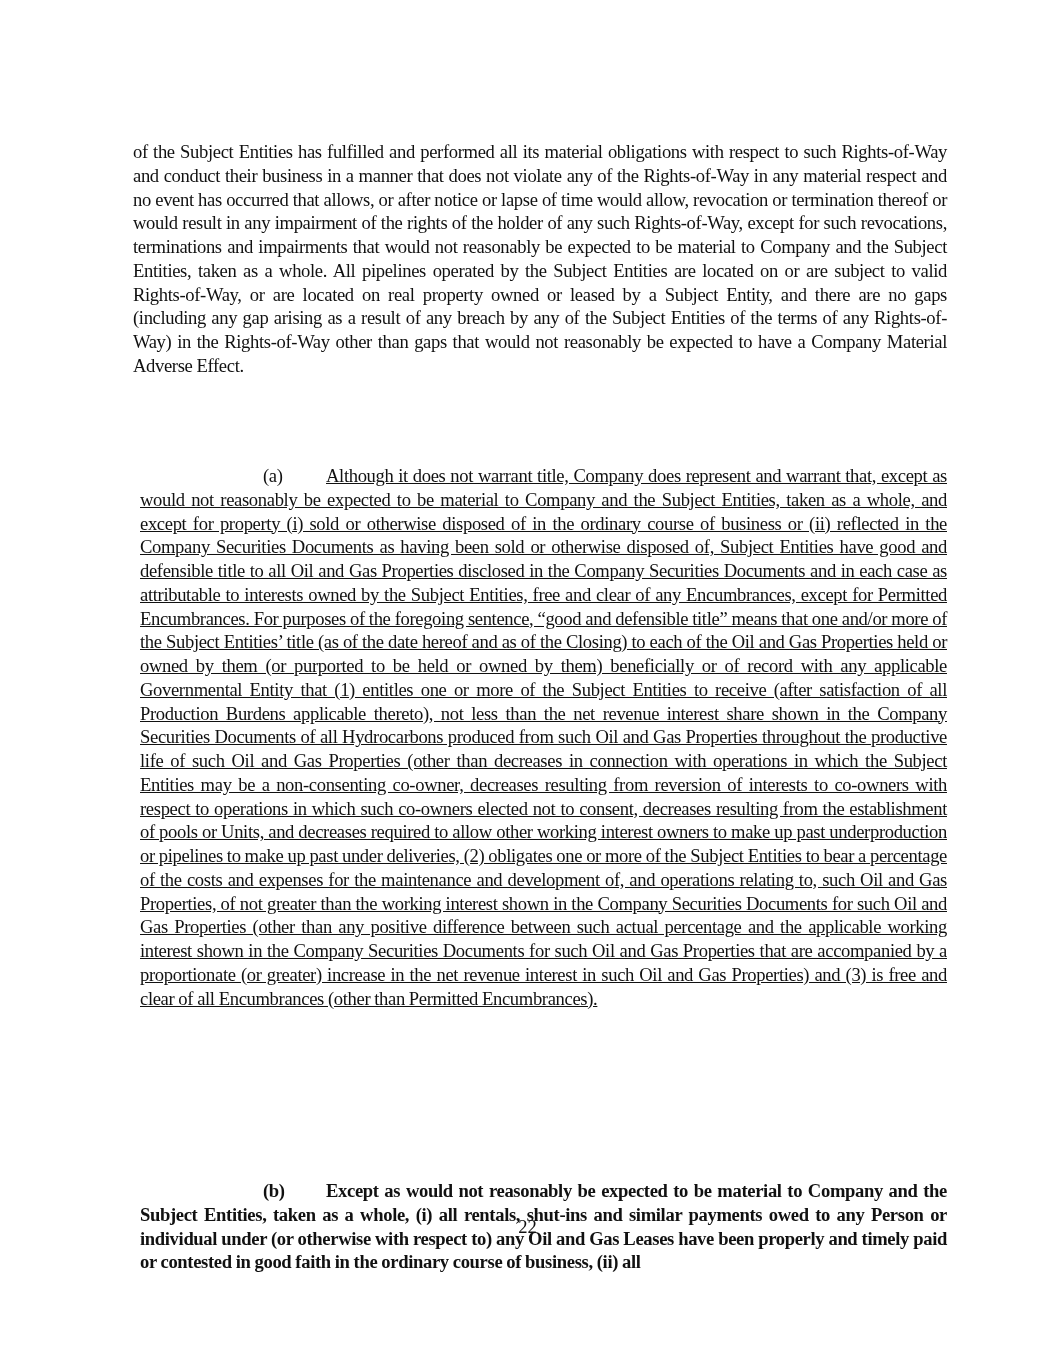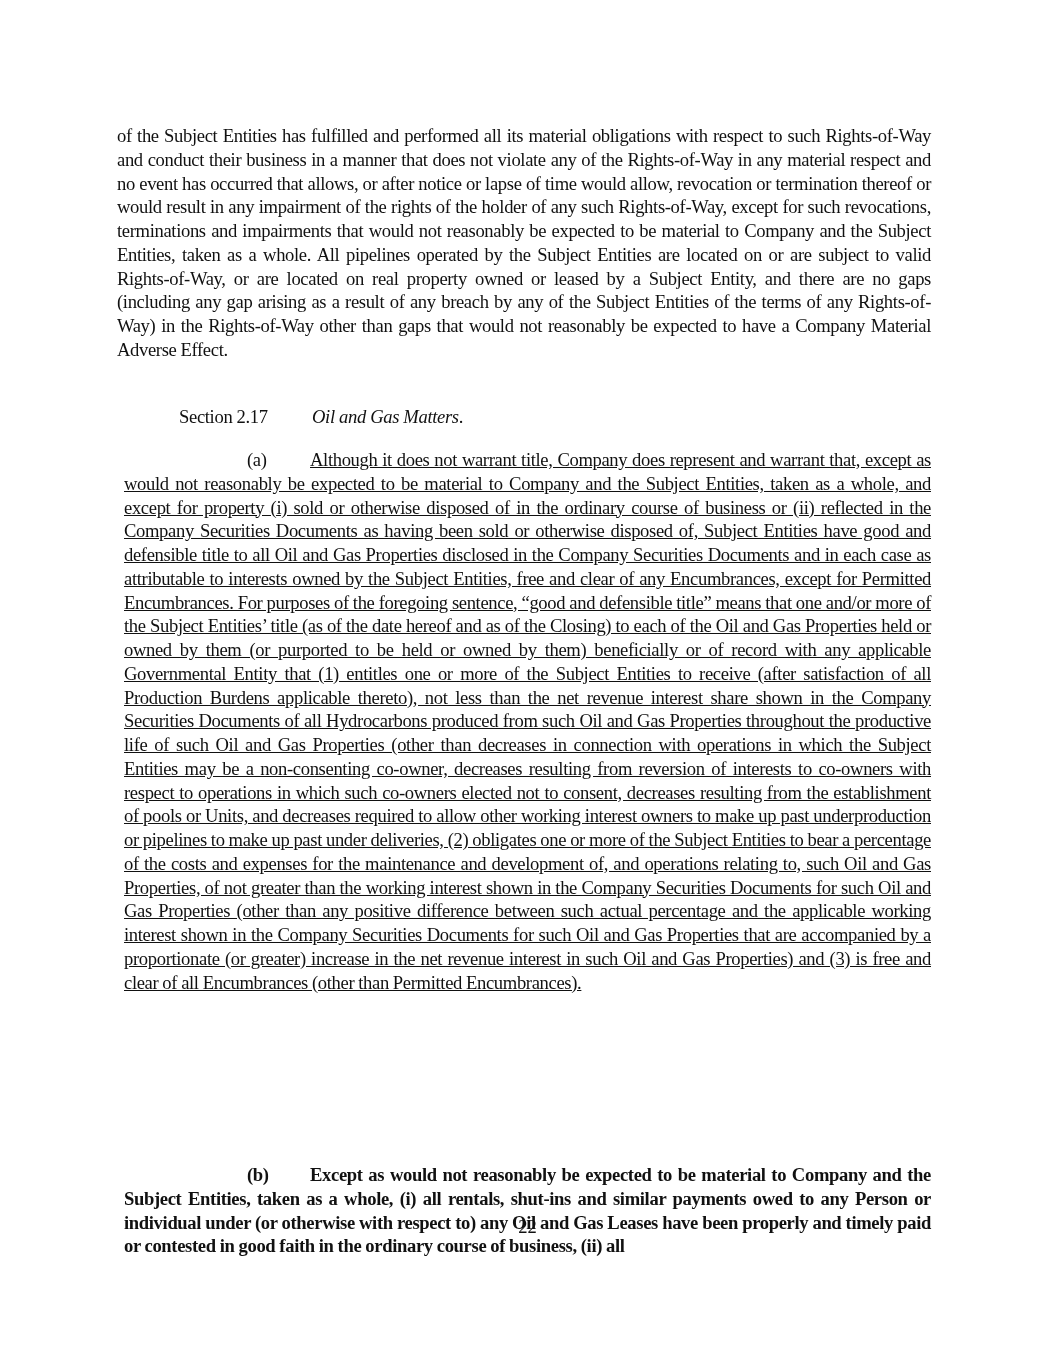--- a/index.html
+++ b/index.html
@@ -17,21 +17,21 @@
     }
     .page {
       position: absolute;
       left: 0;
       top: 0;
       width: 1055px;
       height: 1365px;
     }
     .para {
       position: absolute;
-      margin: 0;
+      margin: 16px;
       font-size: 18.6px;
       line-height: 23.75px;
       text-align: justify;
       letter-spacing: -0.35px;
       word-spacing: -0.3px;
       hyphens: none;
     }
     .p1 {
       left: 117px;
       top: 124px;
@@ -82,23 +82,20 @@
       line-height: 23.75px;
     }
   </style>
 </head>
 <body>
 
 <div class="page">
 
   <p class="para p1">of the Subject Entities has fulfilled and performed all its material obligations with respect to such Rights-of-Way and conduct their business in a manner that does not violate any of the Rights-of-Way in any material respect and no event has occurred that allows, or after notice or lapse of time would allow, revocation or termination thereof or would result in any impairment of the rights of the holder of any such Rights-of-Way, except for such revocations, terminations and impairments that would not reasonably be expected to be material to Company and the Subject Entities, taken as a whole. All pipelines operated by the Subject Entities are located on or are subject to valid Rights-of-Way, or are located on real property owned or leased by a Subject Entity, and there are no gaps (including any gap arising as a result of any breach by any of the Subject Entities of the terms of any Rights-of-Way) in the Rights-of-Way other than gaps that would not reasonably be expected to have a Company Material Adverse Effect.</p>
 
-  <div class="heading">
-    <span class="num">Section 2.17</span><span class="title">Oil and Gas Matters</span><span>.</span>
-  </div>
 
   <p class="para pa"><span class="label">(a)</span><span>Although it does not warrant title, Company does represent and warrant that, except as would not reasonably be expected to be material to Company and the Subject Entities, taken as a whole, and except for property (i) sold or otherwise disposed of in the ordinary course of business or (ii) reflected in the Company Securities Documents as having been sold or otherwise disposed of, Subject Entities have good and defensible title to all Oil and Gas Properties disclosed in the Company Securities Documents and in each case as attributable to interests owned by the Subject Entities, free and clear of any Encumbrances, except for Permitted Encumbrances. For purposes of the foregoing sentence, “good and defensible title” means that one and/or more of the Subject Entities’ title (as of the date hereof and as of the Closing) to each of the Oil and Gas Properties held or owned by them (or purported to be held or owned by them) beneficially or of record with any applicable Governmental Entity that (1) entitles one or more of the Subject Entities to receive (after satisfaction of all Production Burdens applicable thereto), not less than the net revenue interest share shown in the Company Securities Documents of all Hydrocarbons produced from such Oil and Gas Properties throughout the productive life of such Oil and Gas Properties (other than decreases in connection with operations in which the Subject Entities may be a non-consenting co-owner, decreases resulting from reversion of interests to co-owners with respect to operations in which such co-owners elected not to consent, decreases resulting from the establishment of pools or Units, and decreases required to allow other working interest owners to make up past underproduction or pipelines to make up past under deliveries, (2) obligates one or more of the Subject Entities to bear a percentage of the costs and expenses for the maintenance and development of, and operations relating to, such Oil and Gas Properties, of not greater than the working interest shown in the Company Securities Documents for such Oil and Gas Properties (other than any positive difference between such actual percentage and the applicable working interest shown in the Company Securities Documents for such Oil and Gas Properties that are accompanied by a proportionate (or greater) increase in the net revenue interest in such Oil and Gas Properties) and (3)&nbsp;is free and clear of all Encumbrances (other than Permitted Encumbrances).</span></p>
 
   <p class="para pb body-last"><span class="label">(b)</span><span>Except as would not reasonably be expected to be material to Company and the Subject Entities, taken as a whole, (i) all rentals, shut-ins and similar payments owed to any Person or individual under (or otherwise with respect to) any Oil and Gas Leases have been properly and timely paid or contested in good faith in the ordinary course of business, (ii)&nbsp;all</span></p>
 
   <div class="page-number">22</div>
 
 </div>
 
 </body></html>

